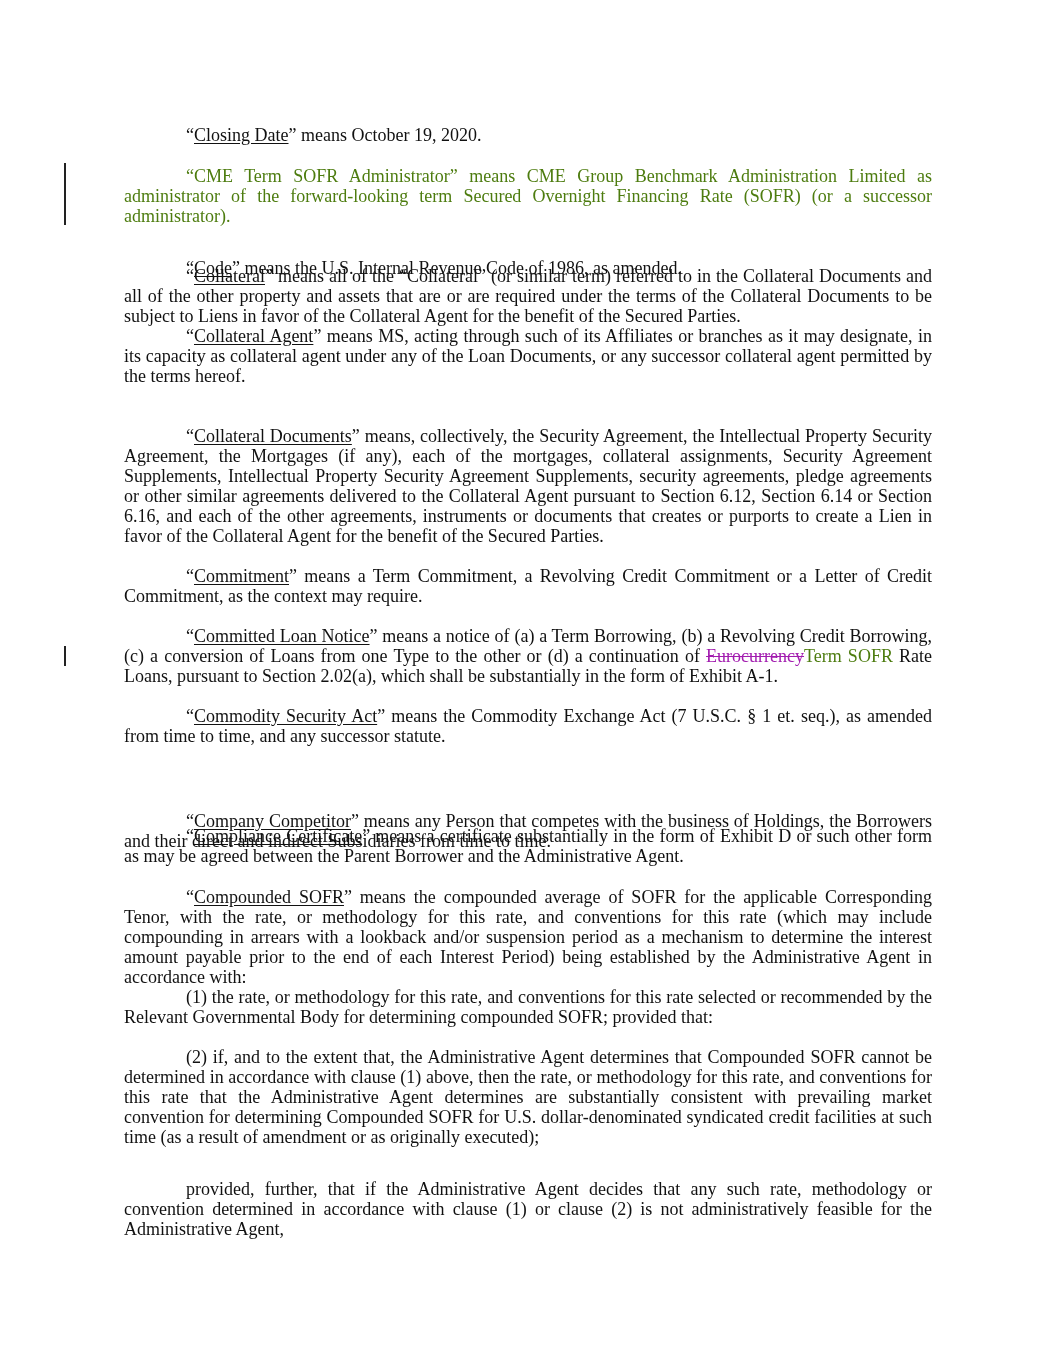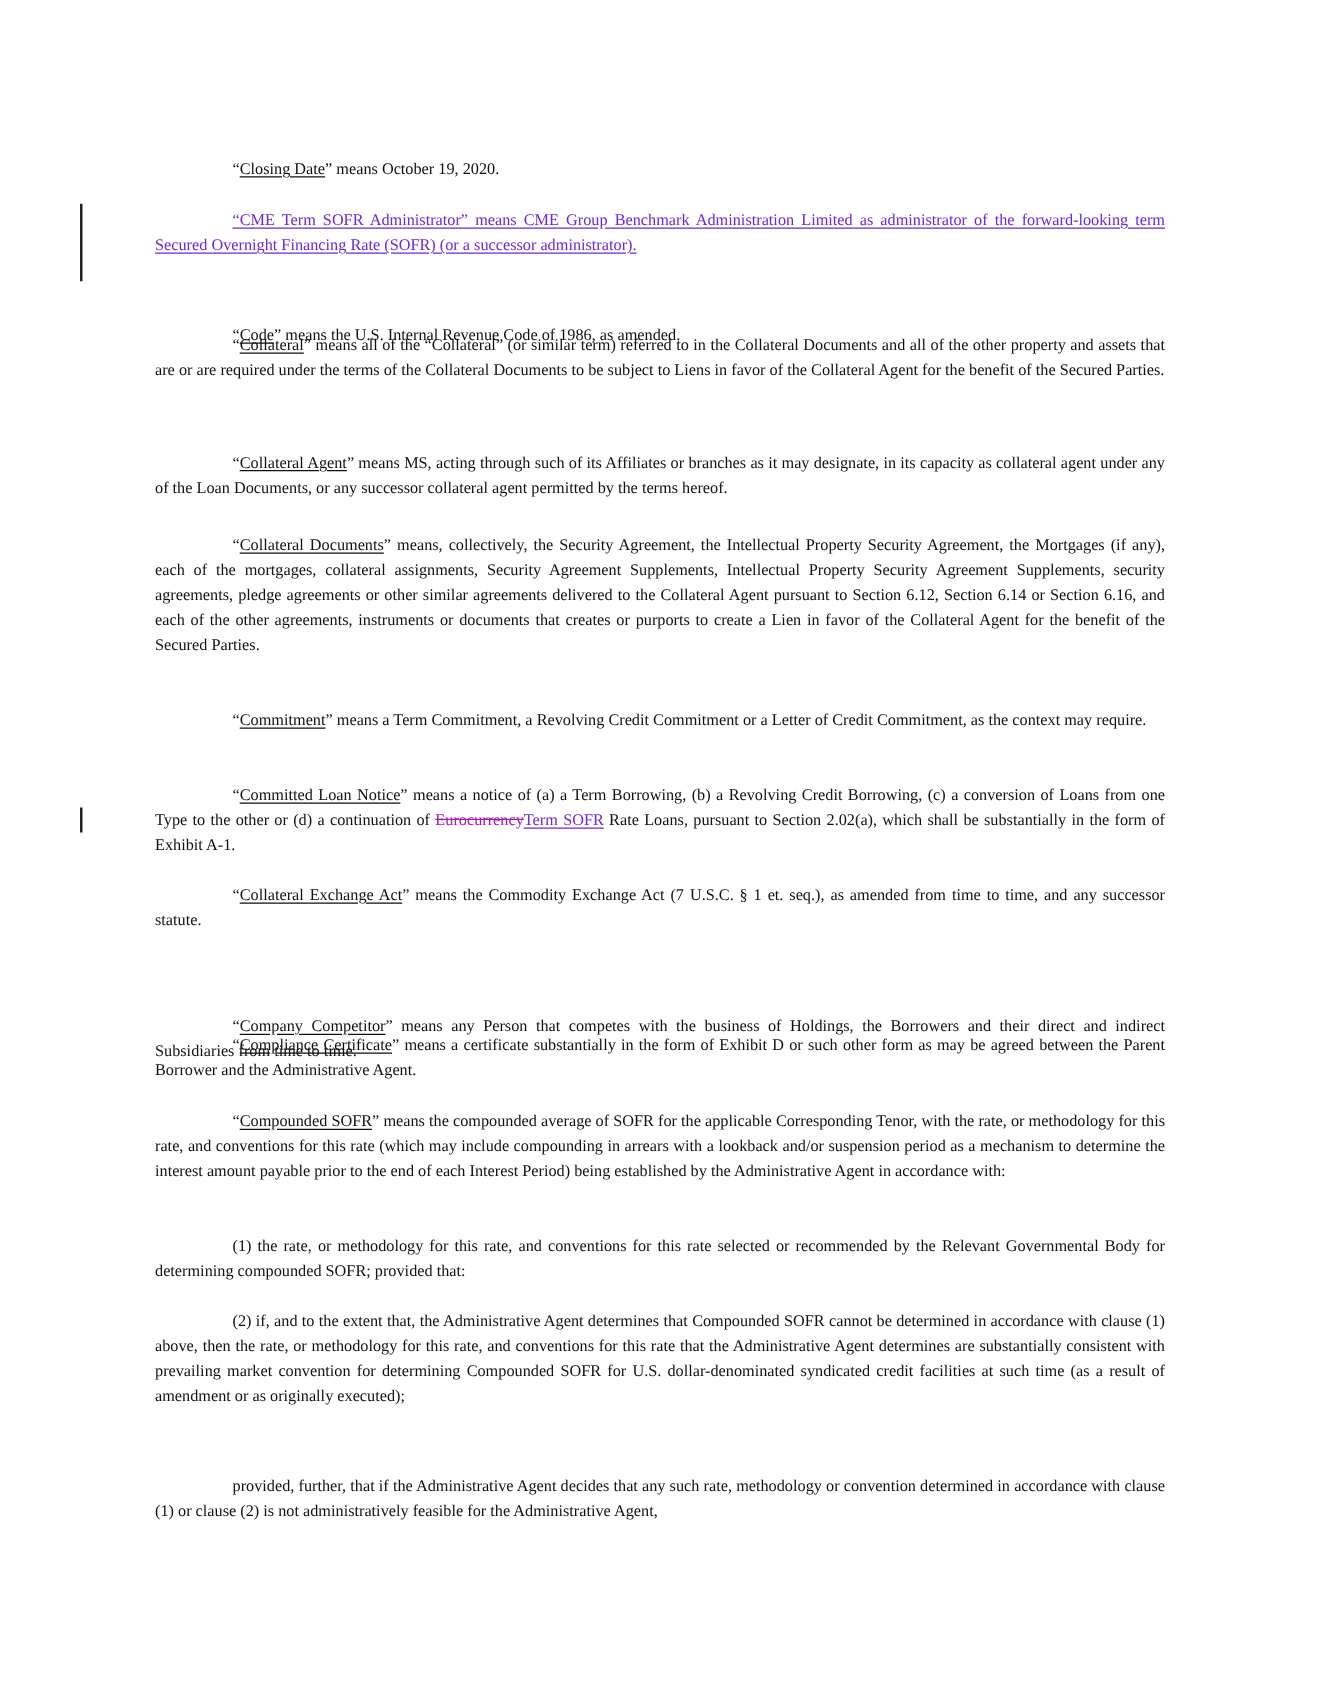--- a/index.html
+++ b/index.html
@@ -4,56 +4,56 @@
 <style>
   html, body { margin: 0; padding: 0; background: #ffffff; }
   body {
     width: 1055px; height: 1365px; position: relative; overflow: hidden;
     font-family: "Liberation Serif", "DejaVu Serif", serif;
     color: #111111;
   }
   .page { position: absolute; left: 124px; top: 0; width: 808px; }
   .para {
     position: absolute; left: 0; width: 808px;
-    font-size: 13px; line-height: 20px;
+    font-size: 18px; line-height: 20px;
     text-align: justify; text-indent: 62px;
     margin: 0;
   }
   .para.noj { text-align: left; }
   .term { text-decoration: underline; text-underline-offset: 2px; }
-  .ins { color: #6d28d9; text-decoration: underline; text-underline-offset: 2px; }
+  .ins { color: #4d7c0f; text-underline-offset: 2px; }
   .del { color: #a21caf; text-decoration: line-through; }
   .it { }
   .changebar { position: absolute; left: 64px; width: 1.5px; background: #222; }
 </style>
 </head>
 <body>
 
 <div class="changebar" style="top:163px;height:62px;"></div>
 <div class="changebar" style="top:646px;height:20px;"></div>
 
 <div class="page">
 
   <p class="para noj" style="top:125px;">“<span class="term">Closing Date</span>”<span> means October 19, 2020.</span></p>
 
   <p class="para" style="top:166px;"><span class="ins">“CME Term SOFR Administrator” means CME Group Benchmark Administration Limited as administrator of the forward-looking term Secured Overnight Financing Rate (SOFR) (or a successor administrator).</span></p>
 
   <p class="para noj" style="top:226px;margin-top:32px;">“<span class="term">Code</span>”<span> means the U.S. Internal Revenue Code of 1986, as amended.</span></p>
 
   <p class="para" style="top:266px;">“<span class="term">Collateral</span>”<span> means all of the “Collateral” (or similar term) referred to in the Collateral Documents and all of the other property and assets that are or are required under the terms of the Collateral Documents to be subject to Liens in favor of the Collateral Agent for the benefit of the Secured Parties.</span></p>
 
-  <p class="para" style="top:360px;">“<span class="term">Collateral Agent</span>”<span> means MS, acting through such of its Affiliates or branches as it may designate, in its capacity as collateral agent under any of the Loan Documents, or any successor collateral agent permitted by the terms hereof.</span></p>
+  <p class="para" style="top:326px;">“<span class="term">Collateral Agent</span>”<span> means MS, acting through such of its Affiliates or branches as it may designate, in its capacity as collateral agent under any of the Loan Documents, or any successor collateral agent permitted by the terms hereof.</span></p>
 
   <p class="para" style="top:426px;">“<span class="term">Collateral Documents</span>”<span> means, collectively, the Security Agreement, the Intellectual Property Security Agreement, the Mortgages (if any), each of the mortgages, collateral assignments, Security Agreement Supplements, Intellectual Property Security Agreement Supplements, security agreements, pledge agreements or other similar agreements delivered to the Collateral Agent pursuant to Section 6.12, Section 6.14 or Section 6.16, and each of the other agreements, instruments or documents that creates or purports to create a Lien in favor of the Collateral Agent for the benefit of the Secured Parties.</span></p>
 
   <p class="para" style="top:566px;">“<span class="term">Commitment</span>”<span> means a Term Commitment, a Revolving Credit Commitment or a Letter of Credit Commitment, as the context may require.</span></p>
 
   <p class="para" style="top:626px;">“<span class="term">Committed Loan Notice</span>”<span> means a notice of (a) a Term Borrowing, (b) a Revolving Credit Borrowing, (c) a conversion of Loans from one Type to the other or (d) a continuation of </span><span class="del">Eurocurrency</span><span class="ins">Term SOFR</span><span> Rate Loans, pursuant to Section 2.02(a), which shall be substantially in the form of Exhibit A-1.</span></p>
 
-  <p class="para" style="top:706px;">“<span class="term">Collateral Exchange Act</span>”<span> means the Commodity Exchange Act (7 U.S.C. § 1 </span><span class="it">et. seq.</span><span>), as amended from time to time, and any successor statute.</span></p>
+  <p class="para" style="top:706px;">“<span class="term">Commodity Security Act</span>”<span> means the Commodity Exchange Act (7 U.S.C. § 1 </span><span class="it">et. seq.</span><span>), as amended from time to time, and any successor statute.</span></p>
 
   <p class="para" style="top:766px;margin-top:45px;">“<span class="term">Company Competitor</span>”<span> means any Person that competes with the business of Holdings, the Borrowers and their direct and indirect Subsidiaries from time to time.</span></p>
 
   <p class="para" style="top:826px;">“<span class="term">Compliance Certificate</span>”<span> means a certificate substantially in the form of Exhibit D or such other form as may be agreed between the Parent Borrower and the Administrative Agent.</span></p>
 
   <p class="para" style="top:887px;">“<span class="term">Compounded SOFR</span>”<span> means the compounded average of SOFR for the applicable Corresponding Tenor, with the rate, or methodology for this rate, and conventions for this rate (which may include compounding in arrears with a lookback and/or suspension period as a mechanism to determine the interest amount payable prior to the end of each Interest Period) being established by the Administrative Agent in accordance with:</span></p>
 
   <p class="para" style="top:987px;"><span>(1) the rate, or methodology for this rate, and conventions for this rate selected or recommended by the Relevant Governmental Body for determining compounded SOFR; </span><span class="it">provided</span><span> that:</span></p>
 
   <p class="para" style="top:1047px;"><span>(2) if, and to the extent that, the Administrative Agent determines that Compounded SOFR cannot be determined in accordance with clause (1) above, then the rate, or methodology for this rate, and conventions for this rate that the Administrative Agent determines are substantially consistent with prevailing market convention for determining Compounded SOFR for U.S. dollar-denominated syndicated credit facilities at such time (as a result of amendment or as originally executed);</span></p>

